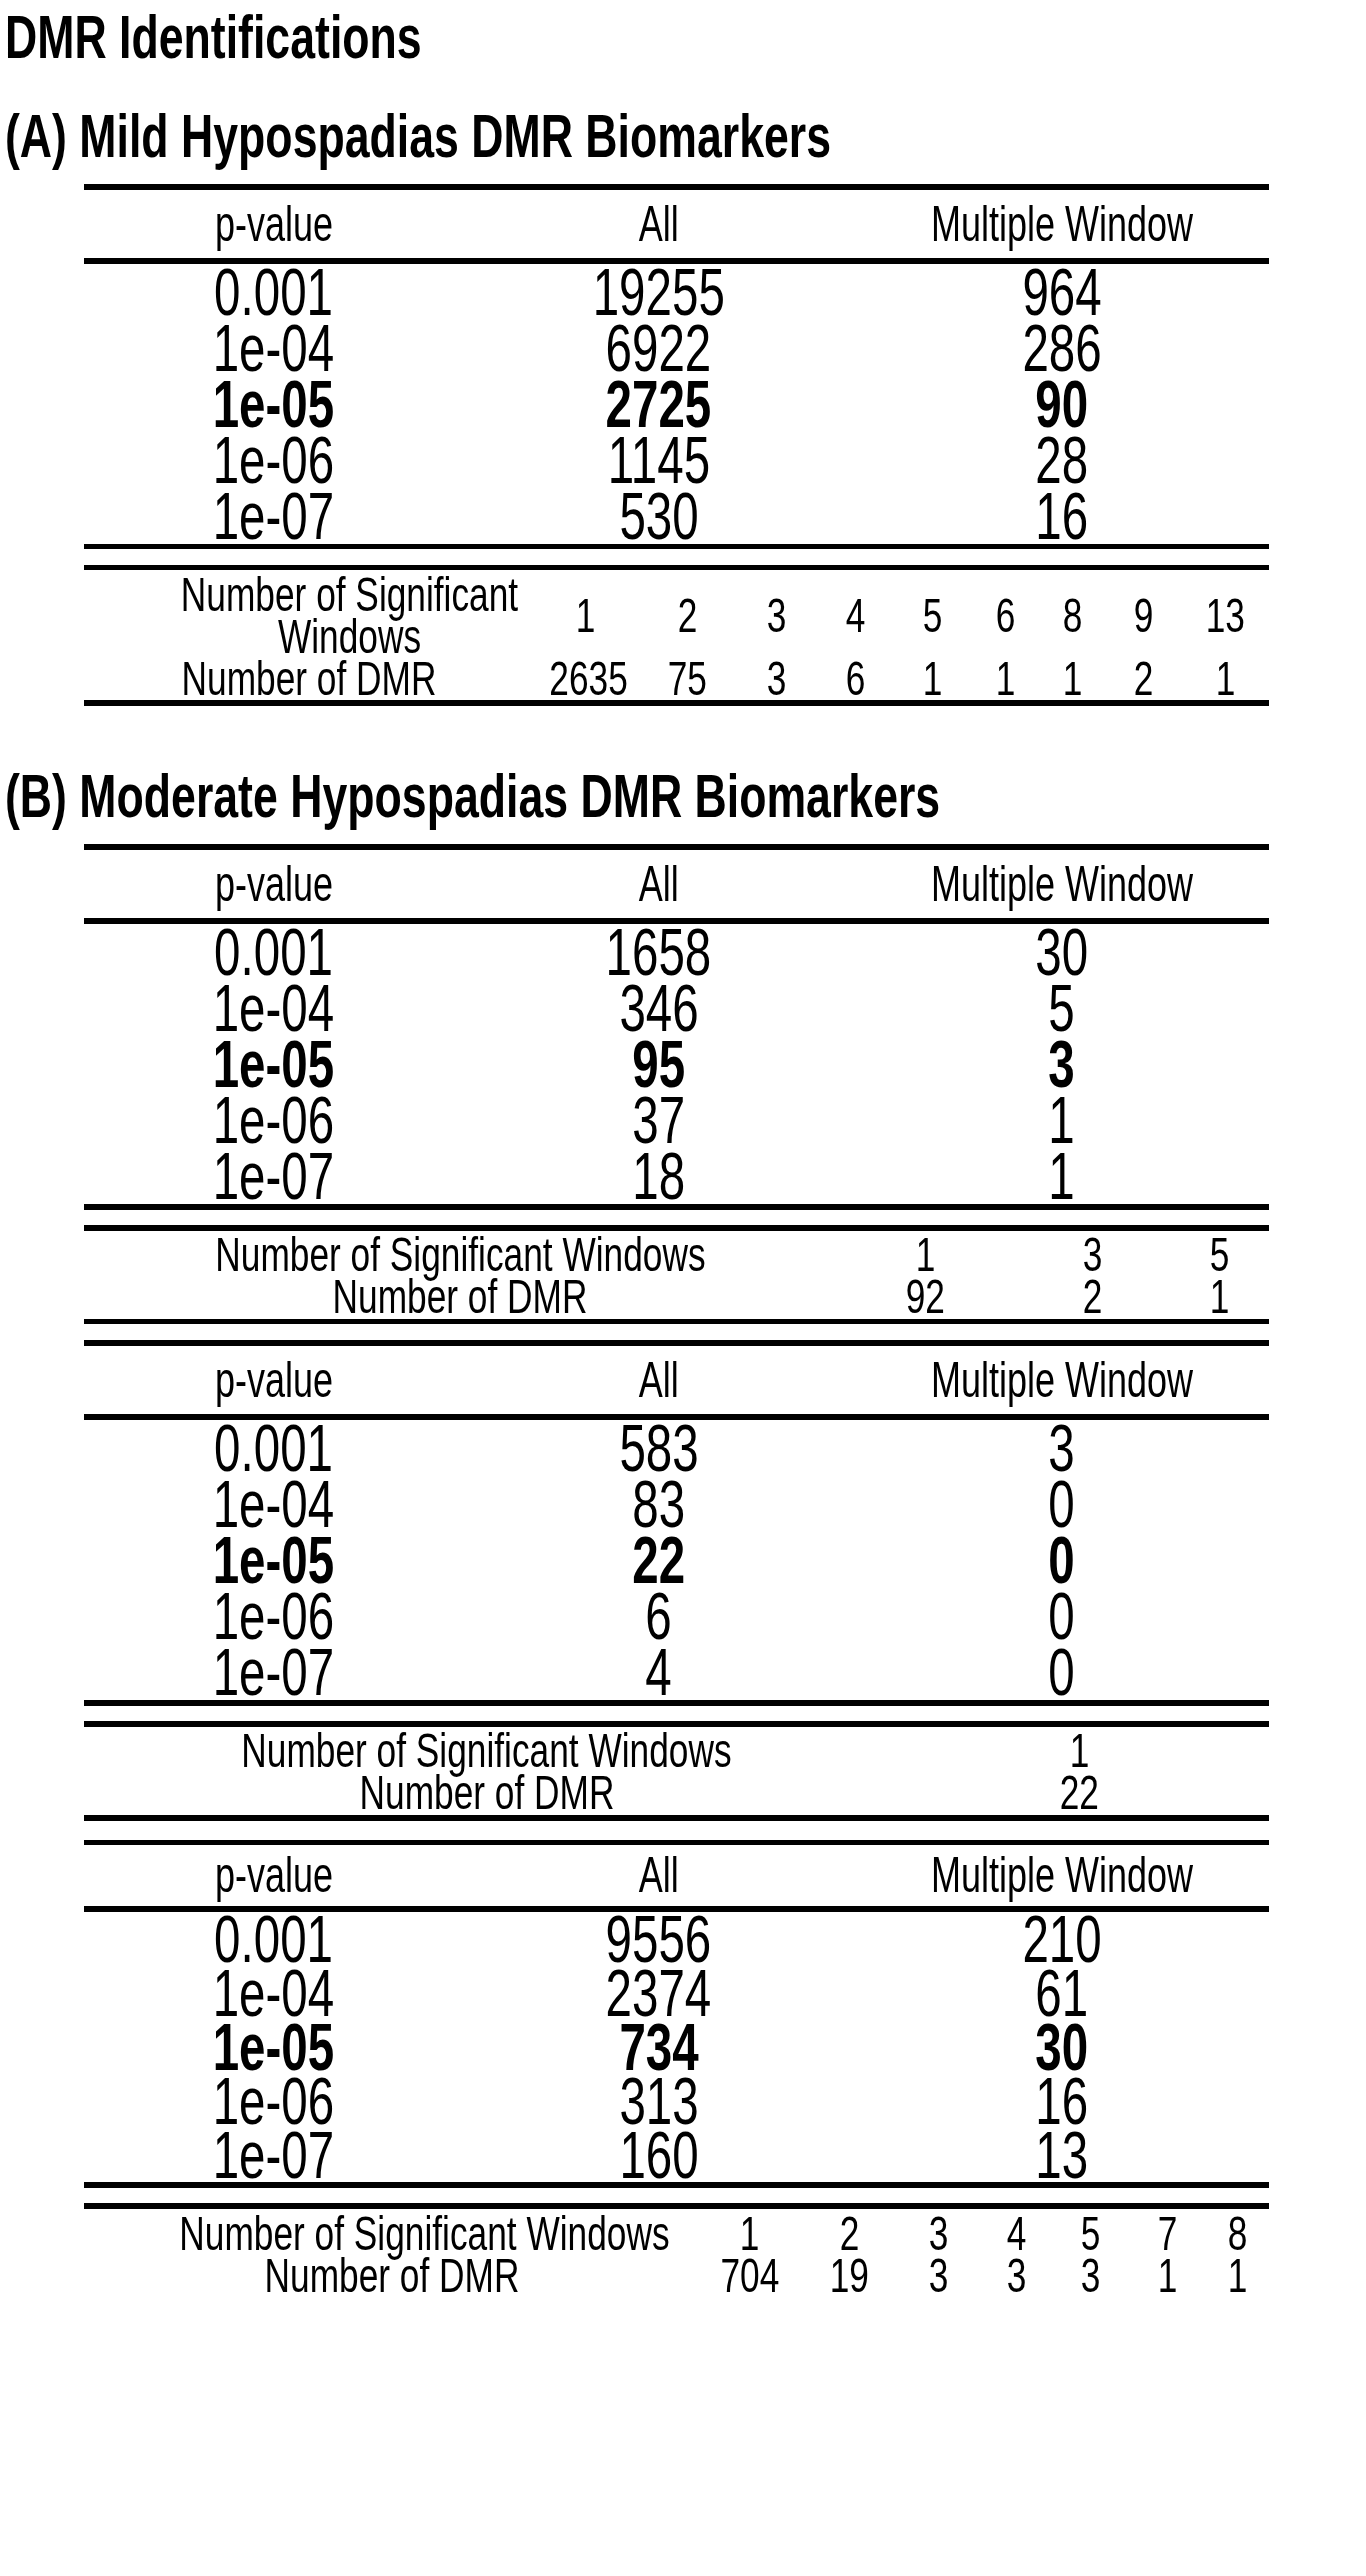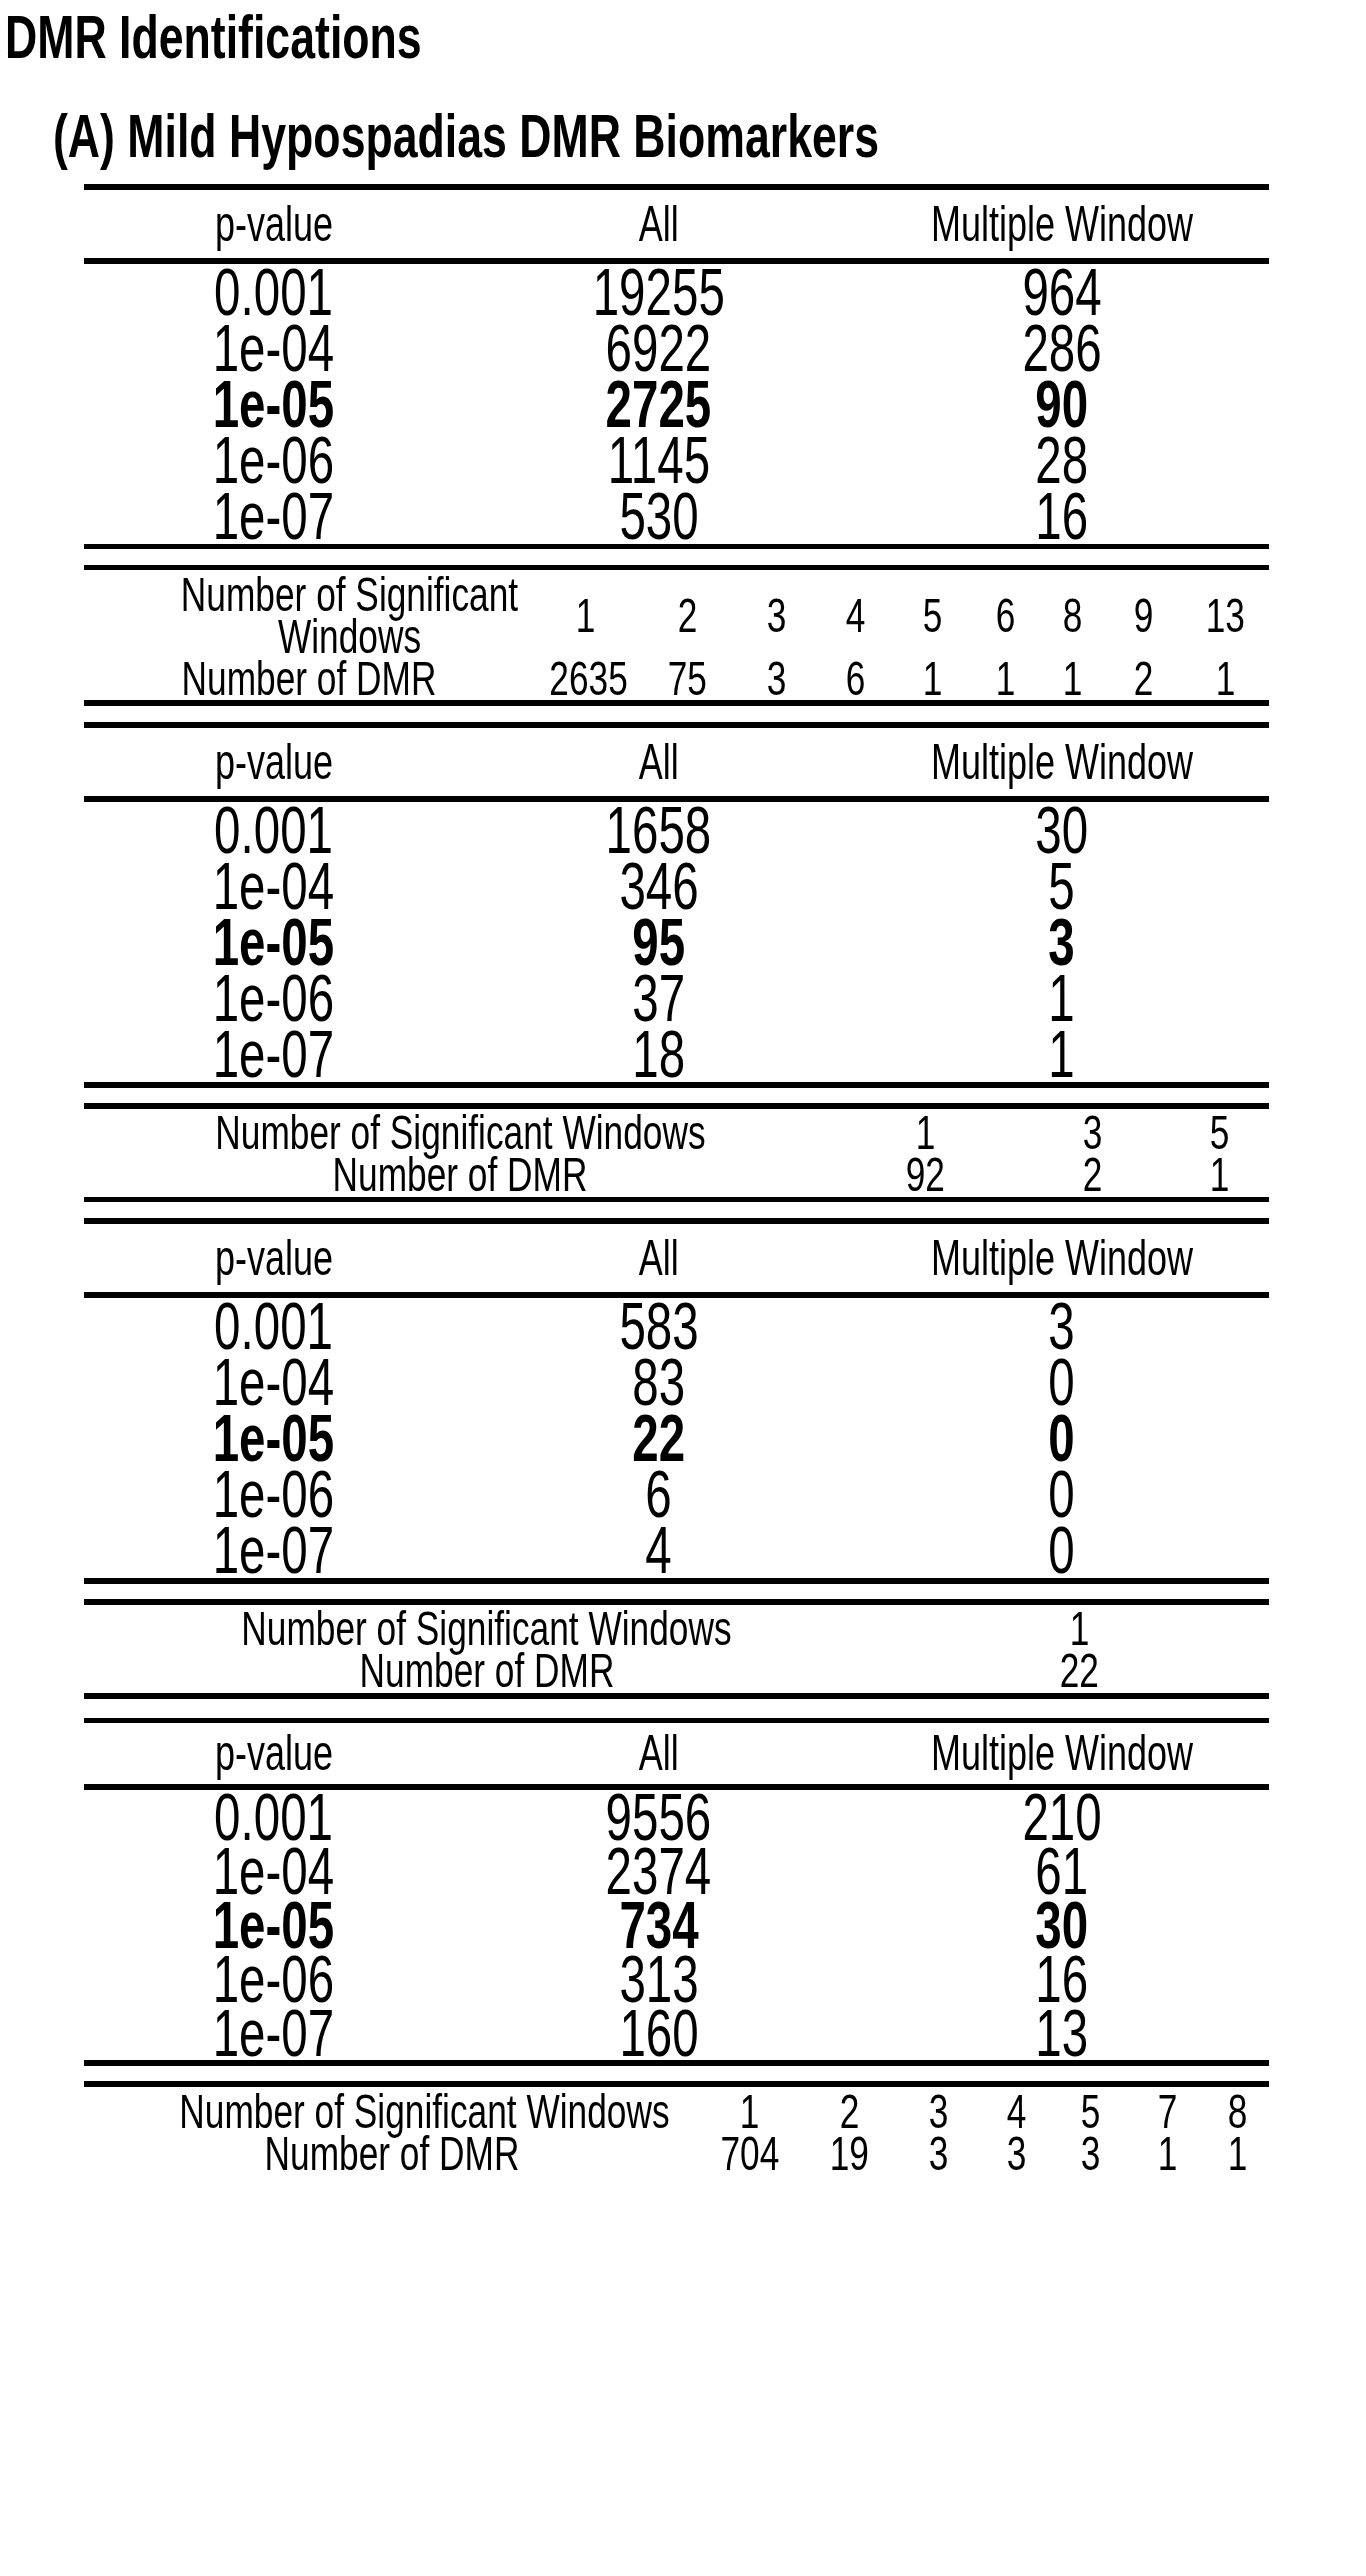--- a/index.html
+++ b/index.html
@@ -11,21 +11,21 @@
   }
   .page { padding-top:5px; }
 
   
   .cx { display:inline-block; transform:scaleX(0.72); transform-origin:50% 50%; white-space:nowrap; }
   .title .cx, .heading .cx { transform-origin:0% 50%; }
 
   .title   { font-size:62px; font-weight:bold; line-height:64px; padding-left:5.1px; white-space:nowrap; }
   .heading { font-size:62px; font-weight:bold; line-height:64px; padding-left:5.1px; margin:0; white-space:nowrap; }
 
-  #sec-a .heading { margin-top:35px;margin-left:48px; }
+  #sec-a .heading { margin-top:35px; }
   #sec-b .heading { margin-top:58px; }
   #sec-c .heading { margin-top:90px; }
   #sec-d .heading { margin-top:61px; }
 
   .tbl { margin-left:84px; width:1185px; margin-top:16px; }
   #sec-d .tbl { margin-top:19px; }
 
   .rule { height:5.8px; background:#000; }
   .gap  { height:15.3px; background:#fff; }
 
@@ -147,20 +147,23 @@
           <td><span class="cx">2</span></td>
           <td><span class="cx">1</span></td>
         </tr>
       </tbody>
         </table>
       <div class="rule"></div>
     </div>
   </section>
 
   <section id="sec-b">
+    <h2 class="heading">
+      <span class="cx">(B) Moderate Hypospadias DMR Biomarkers</span>
+    </h2>
     <div class="tbl">
       <div class="rule"></div>
       <table class="main">
         <colgroup>
             <col style="width:32%">
             <col style="width:33%">
             <col style="width:35%">
           </colgroup>
         <tbody>
             <tr class="hdr">

